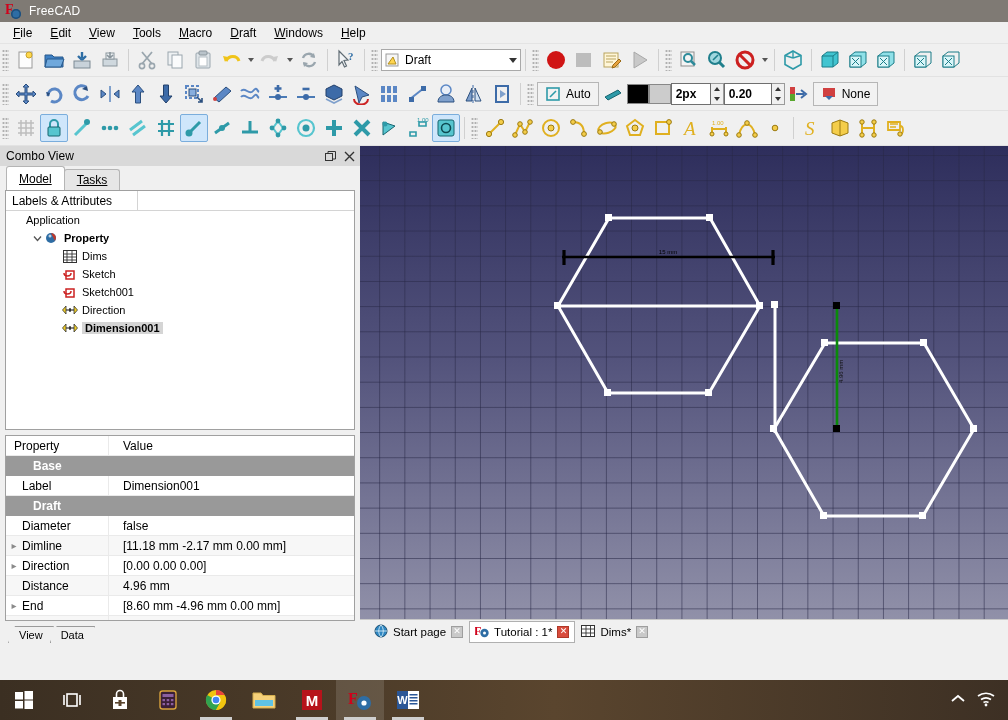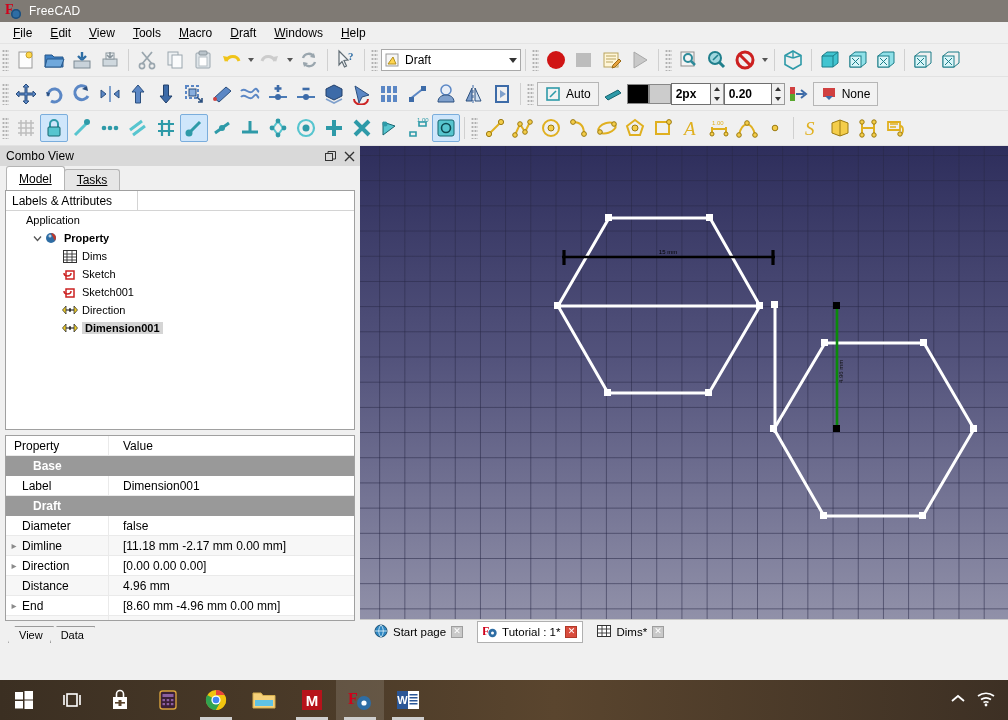--- a/index.html
+++ b/index.html
@@ -124,21 +124,21 @@
   .vpgrid { position:absolute; inset:0 0 22px 0;
             background-image:
               linear-gradient(to right, rgba(40,40,70,.55) 1px, transparent 1px),
               linear-gradient(to bottom, rgba(40,40,70,.55) 1px, transparent 1px);
             background-size: 25.2px 25.2px;
             background-position: -6px 9px; }
   .vpsvg { position:absolute; left:0; top:0; }
 
   .viewtabs { position:absolute; left:0; right:0; bottom:0; height:24px;
               background:#f0f0f0; border-top:1px solid #c8c8c8; display:flex;
-              align-items:center; padding-left:8px; gap:8px;}
+              align-items:center; padding-left:8px; }
   .vtab { height:22px; display:flex; align-items:center; gap:5px; padding:0 5px;
           font-size:11.5px; border:1px solid transparent;}
   .vtab.sel { background:#fff; border:1px solid #b0b0b0; }
   .vclose { width:12px; height:12px; background:#c9c9c9; border:1px solid #9e9e9e;
             display:flex;align-items:center;justify-content:center; font-size:9px;
             color:#fff; line-height:1;}
   .vclose.red { background:#d94c3d; border-color:#b03828; }
 
   
   .taskbar { position:absolute; left:0; bottom:0; width:1008px; height:40px;

